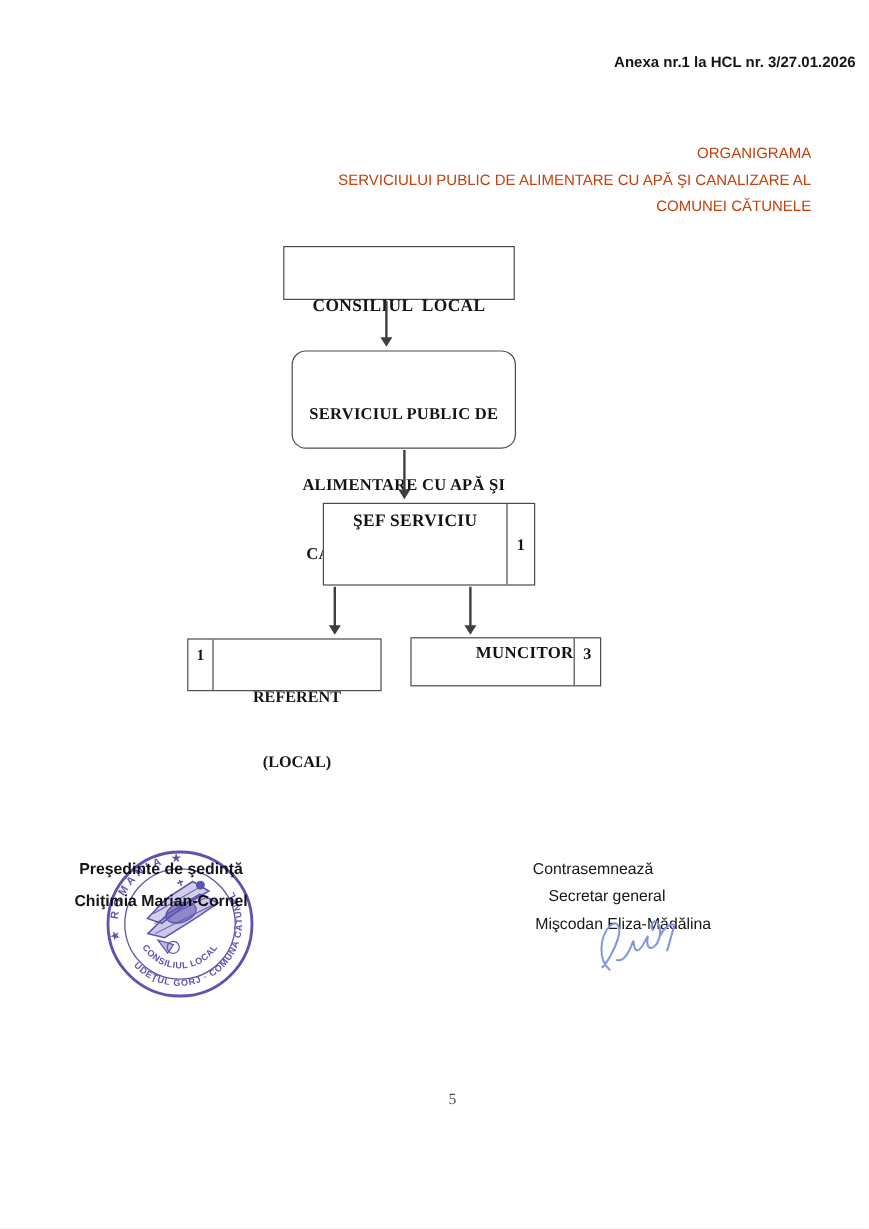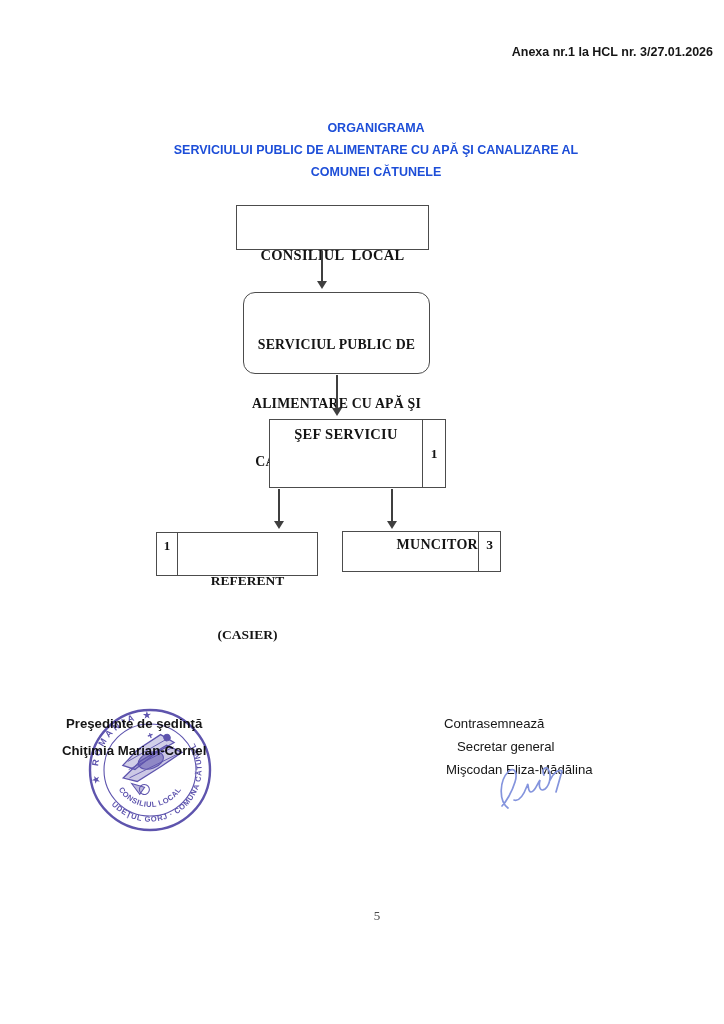--- a/index.html
+++ b/index.html
@@ -1,22 +1,22 @@
 <!DOCTYPE html>
 <html><head>
 <meta charset="utf-8">
 <style>
   html,body{margin:0;padding:0;background:#e8e8e8;}
   #page{position:relative;width:724px;height:1024px;background:#ffffff;margin:0 auto;
         font-family:"Liberation Sans",sans-serif;color:#1c1c1c;overflow:hidden;padding-left:16px;}
 
   
   .annex{position:absolute;top:45px;right:27px;font-size:12.5px;font-weight:bold;color:#161616;}
-  .title{position:absolute;top:117px;left:76px;width:600px;text-align:center;
-         font-size:12.5px;font-weight:bold;line-height:22px;color:#1d4ed8;}
+  .title{position:absolute;top:117px;left:76px;width:600px;text-align:right;
+         font-size:12.5px;font-weight:normal;line-height:22px;color:#c2410c;}
 
   
   .obox{position:absolute;border:1.5px solid #4c4c4c;background:#fff;box-sizing:border-box;
         font-family:"Liberation Serif","DejaVu Serif",serif;font-weight:bold;color:#141414;
         text-align:center;white-space:pre-wrap;}
   .box-consiliul{left:236px;top:205px;width:193px;height:45px;font-size:14.5px;line-height:19px;padding-top:2px;letter-spacing:.3px;}
   .box-serviciul{left:243px;top:292px;width:187px;height:82px;font-size:13.8px;line-height:19.5px;padding-top:3px;letter-spacing:.2px;border-radius:12px;}
   .box-sef{left:253px;top:419px;width:177px;height:69px;display:flex;padding:0;margin-left:16px;}
   .box-sef .main{flex:1;padding-top:6px;font-size:14.5px;letter-spacing:.3px;}
   .box-sef .count{width:22px;border-left:1.5px solid #4c4c4c;display:flex;align-items:center;justify-content:center;font-size:13.5px;}
@@ -74,21 +74,21 @@
 
   <div class="obox box-sef">
     <div class="main">ŞEF SERVICIU</div>
     <div class="count">1</div>
   </div>
 
   <div class="obox box-referent">
     <div class="count">1</div>
     <div class="main">
       <div>REFERENT</div>
-      <div>(CASIER)</div>
+      <div>(LOCAL)</div>
     </div>
   </div>
 
   <div class="obox box-muncitor">
     <div class="main">MUNCITOR</div>
     <div class="count">3</div>
   </div>
 
   <div class="vline" style="left:321px;top:251px;height:31px;"></div>
   <div class="ahead" style="left:317px;top:281px;"></div>

